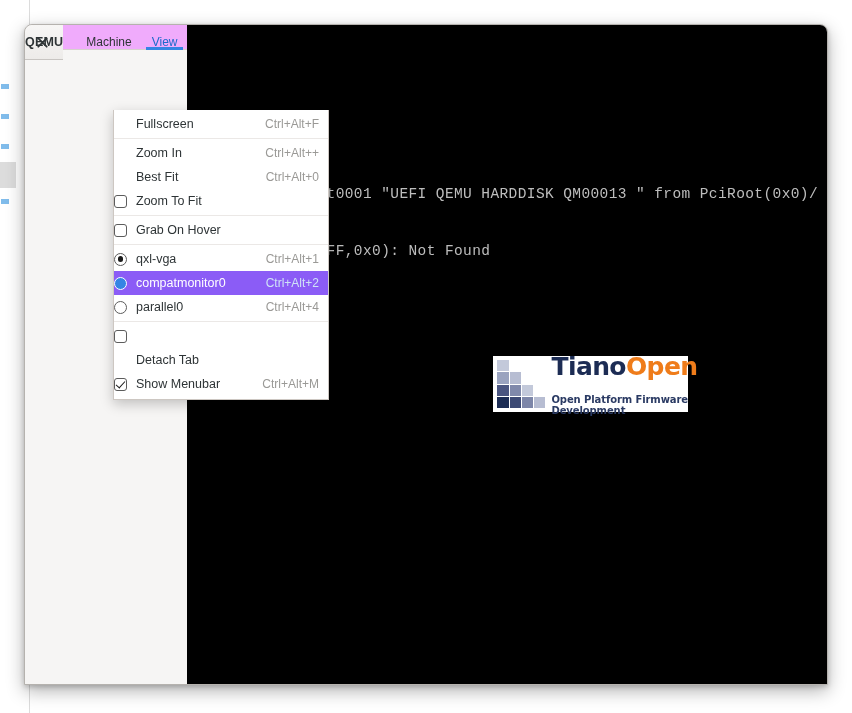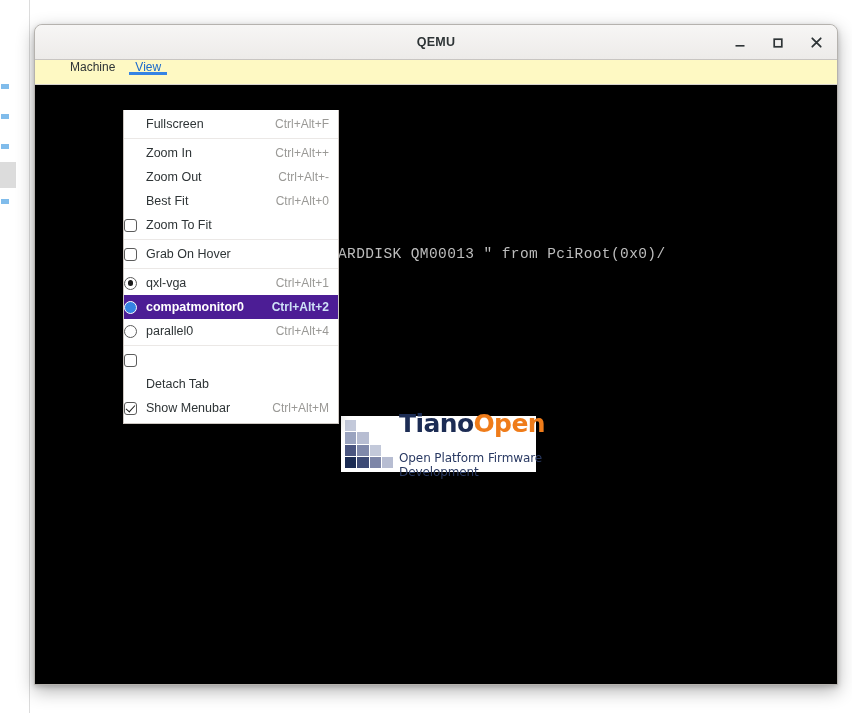--- a/index.html
+++ b/index.html
@@ -56,31 +56,31 @@
     position: absolute;
     left: 0;
     width: 16px;
     height: 26px;
     background: #dcdcdc;
   }
 
   
   #qemu-window {
     position: absolute;
-    left: 34px;
+    left: 24px;
     top: 24px;
     width: 804px;
     height: 661px;
     background: #f6f5f4;
     border: 1px solid #b5b2ae;
     border-radius: 8px 8px 0 0;
     box-shadow: 0 6px 18px rgba(0,0,0,.30), 0 2px 5px rgba(0,0,0,.18);
     overflow: hidden;
     display: flex;
-    flex-direction: column;
+    flex-direction: row;
   }
 
   
   #titlebar {
     position: relative;
     height: 35px;
     min-height: 35px;
     background: linear-gradient(to bottom, #f7f6f5, #edebe9);
     border-bottom: 1px solid #c8c5c2;
     display: flex;
@@ -115,25 +115,25 @@
     color: #2e3436;
     border-radius: 4px;
     cursor: pointer;
   }
   .win-btn svg { display: block; }
 
   
   #menubar {
     height: 25px;
     min-height: 25px;
-    background: #fef9c3;
+    background: #f0abfc;
     border-bottom: 1px solid #d6d2ce;
     display: flex;
-    align-items: flex-start;
-    padding-left: 25px;
+    align-items: flex-end;
+    padding-left: 13px;
     position: relative;
     z-index: 30;
   }
 
   .menubar-item {
     padding: 0 10px;
     display: flex;
     align-items: center;
     font-size: 12px;
     color: #2e3436;
@@ -215,22 +215,22 @@
     font-size: 25px;
     font-weight: bold;
     line-height: 1;
     letter-spacing: -.6px;
   }
   .logo-tiano { color: #1c2c54; }
   .logo-core  { color: #ef7c1a; }
 
   #logo-tagline {
     font-family: "DejaVu Sans", sans-serif;
-    font-size: 12px;
-    font-weight: normal;
+    font-size: 10px;
+    font-weight: bold;
     color: #2a3a63;
     margin-top: 15px;
     letter-spacing: -.1px;
   }
 
   
   #view-menu {
     position: absolute;
     left: 88px;
     top: 85px;
@@ -248,23 +248,22 @@
     height: 24px;
     display: flex;
     align-items: center;
     padding: 0 9px 0 0;
     color: #2e3436;
     cursor: pointer;
     position: relative;
   }
 
   .menu-item.selected {
-    background: #4c1d95;
+    background: #8b5cf6;
     color: #ffffff;
-    font-weight: bold;
   }
 
   .menu-item .mi-indicator {
     width: 22px;
     flex: 0 0 22px;
     display: flex;
     align-items: center;
     justify-content: flex-start;
   }
 
@@ -428,25 +427,20 @@
         <span class="mi-accel">Ctrl+Alt+F</span>
       </div>
       <div class="menu-separator"></div>
       <div class="menu-item">
         <span class="mi-indicator"></span>
         <span class="mi-label">Zoom In</span>
         <span class="mi-accel">Ctrl+Alt++</span>
       </div>
       <div class="menu-item">
         <span class="mi-indicator"></span>
-        <span class="mi-label">Zoom Out</span>
-        <span class="mi-accel">Ctrl+Alt+-</span>
-      </div>
-      <div class="menu-item">
-        <span class="mi-indicator"></span>
         <span class="mi-label">Best Fit</span>
         <span class="mi-accel">Ctrl+Alt+0</span>
       </div>
       <div class="menu-item">
         <span class="mi-indicator">
           <span class="chk-box"></span>
         </span>
         <span class="mi-label">Zoom To Fit</span>
       </div>
       <div class="menu-separator"></div>

